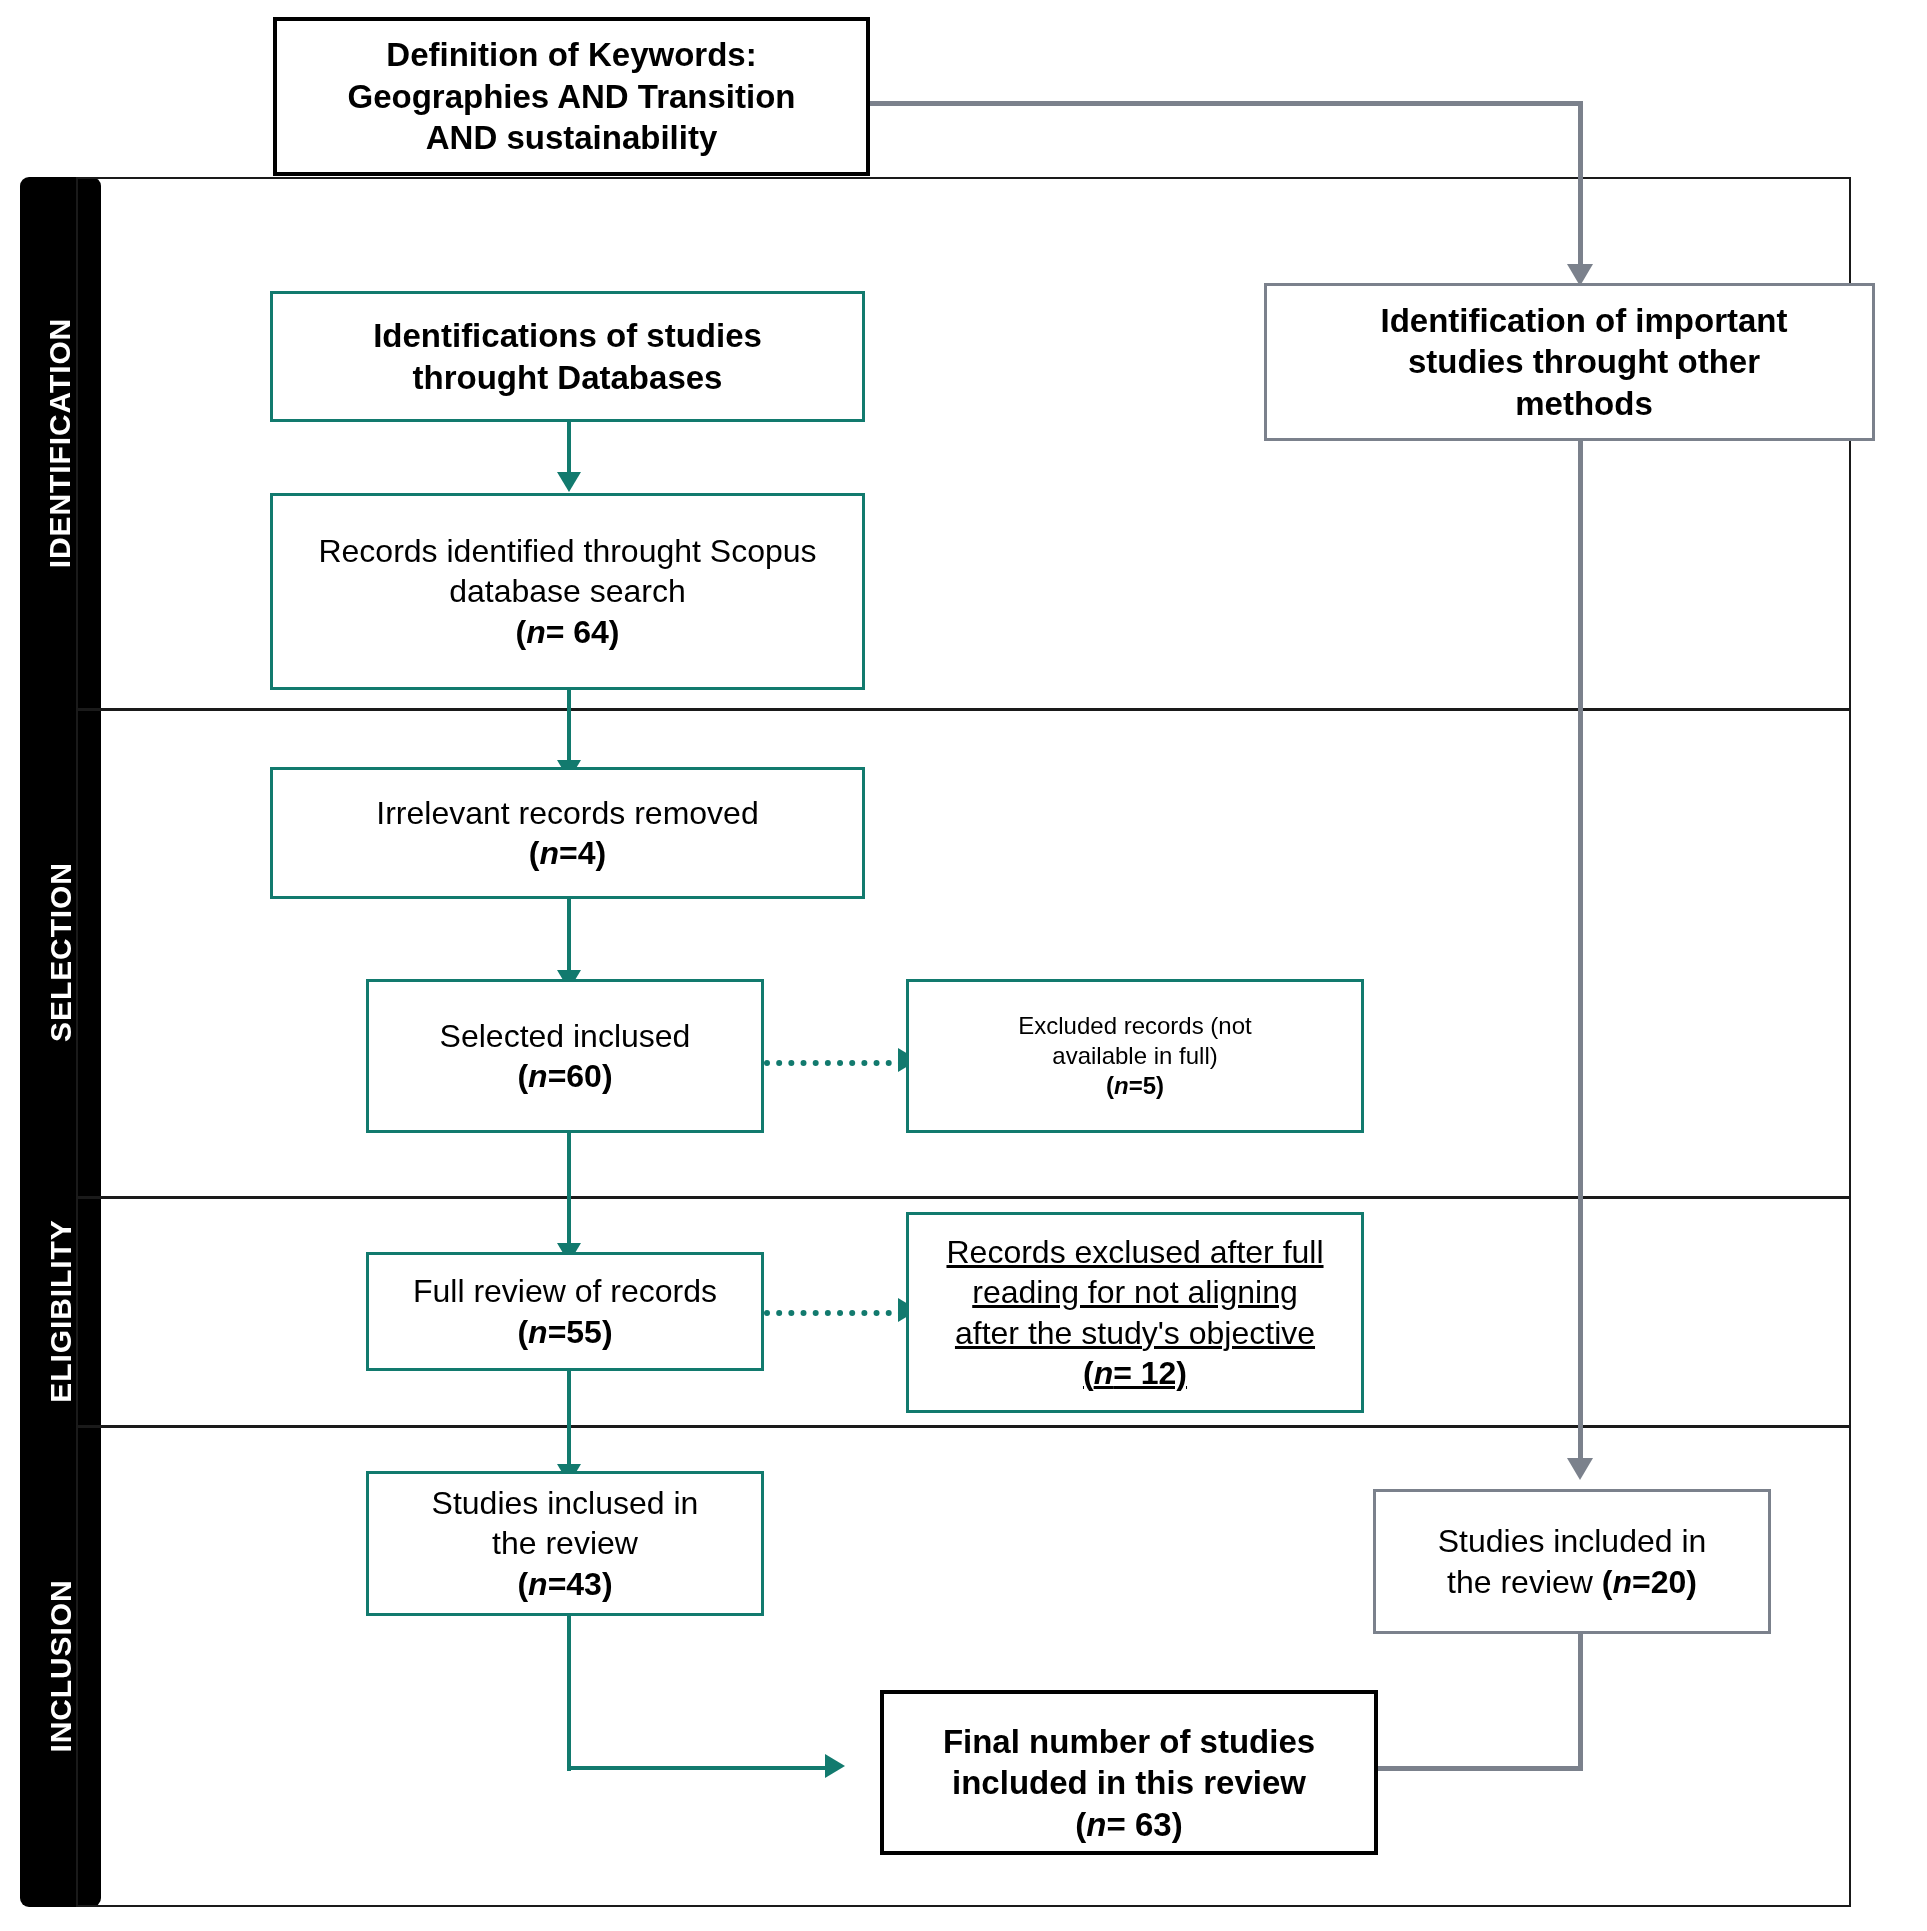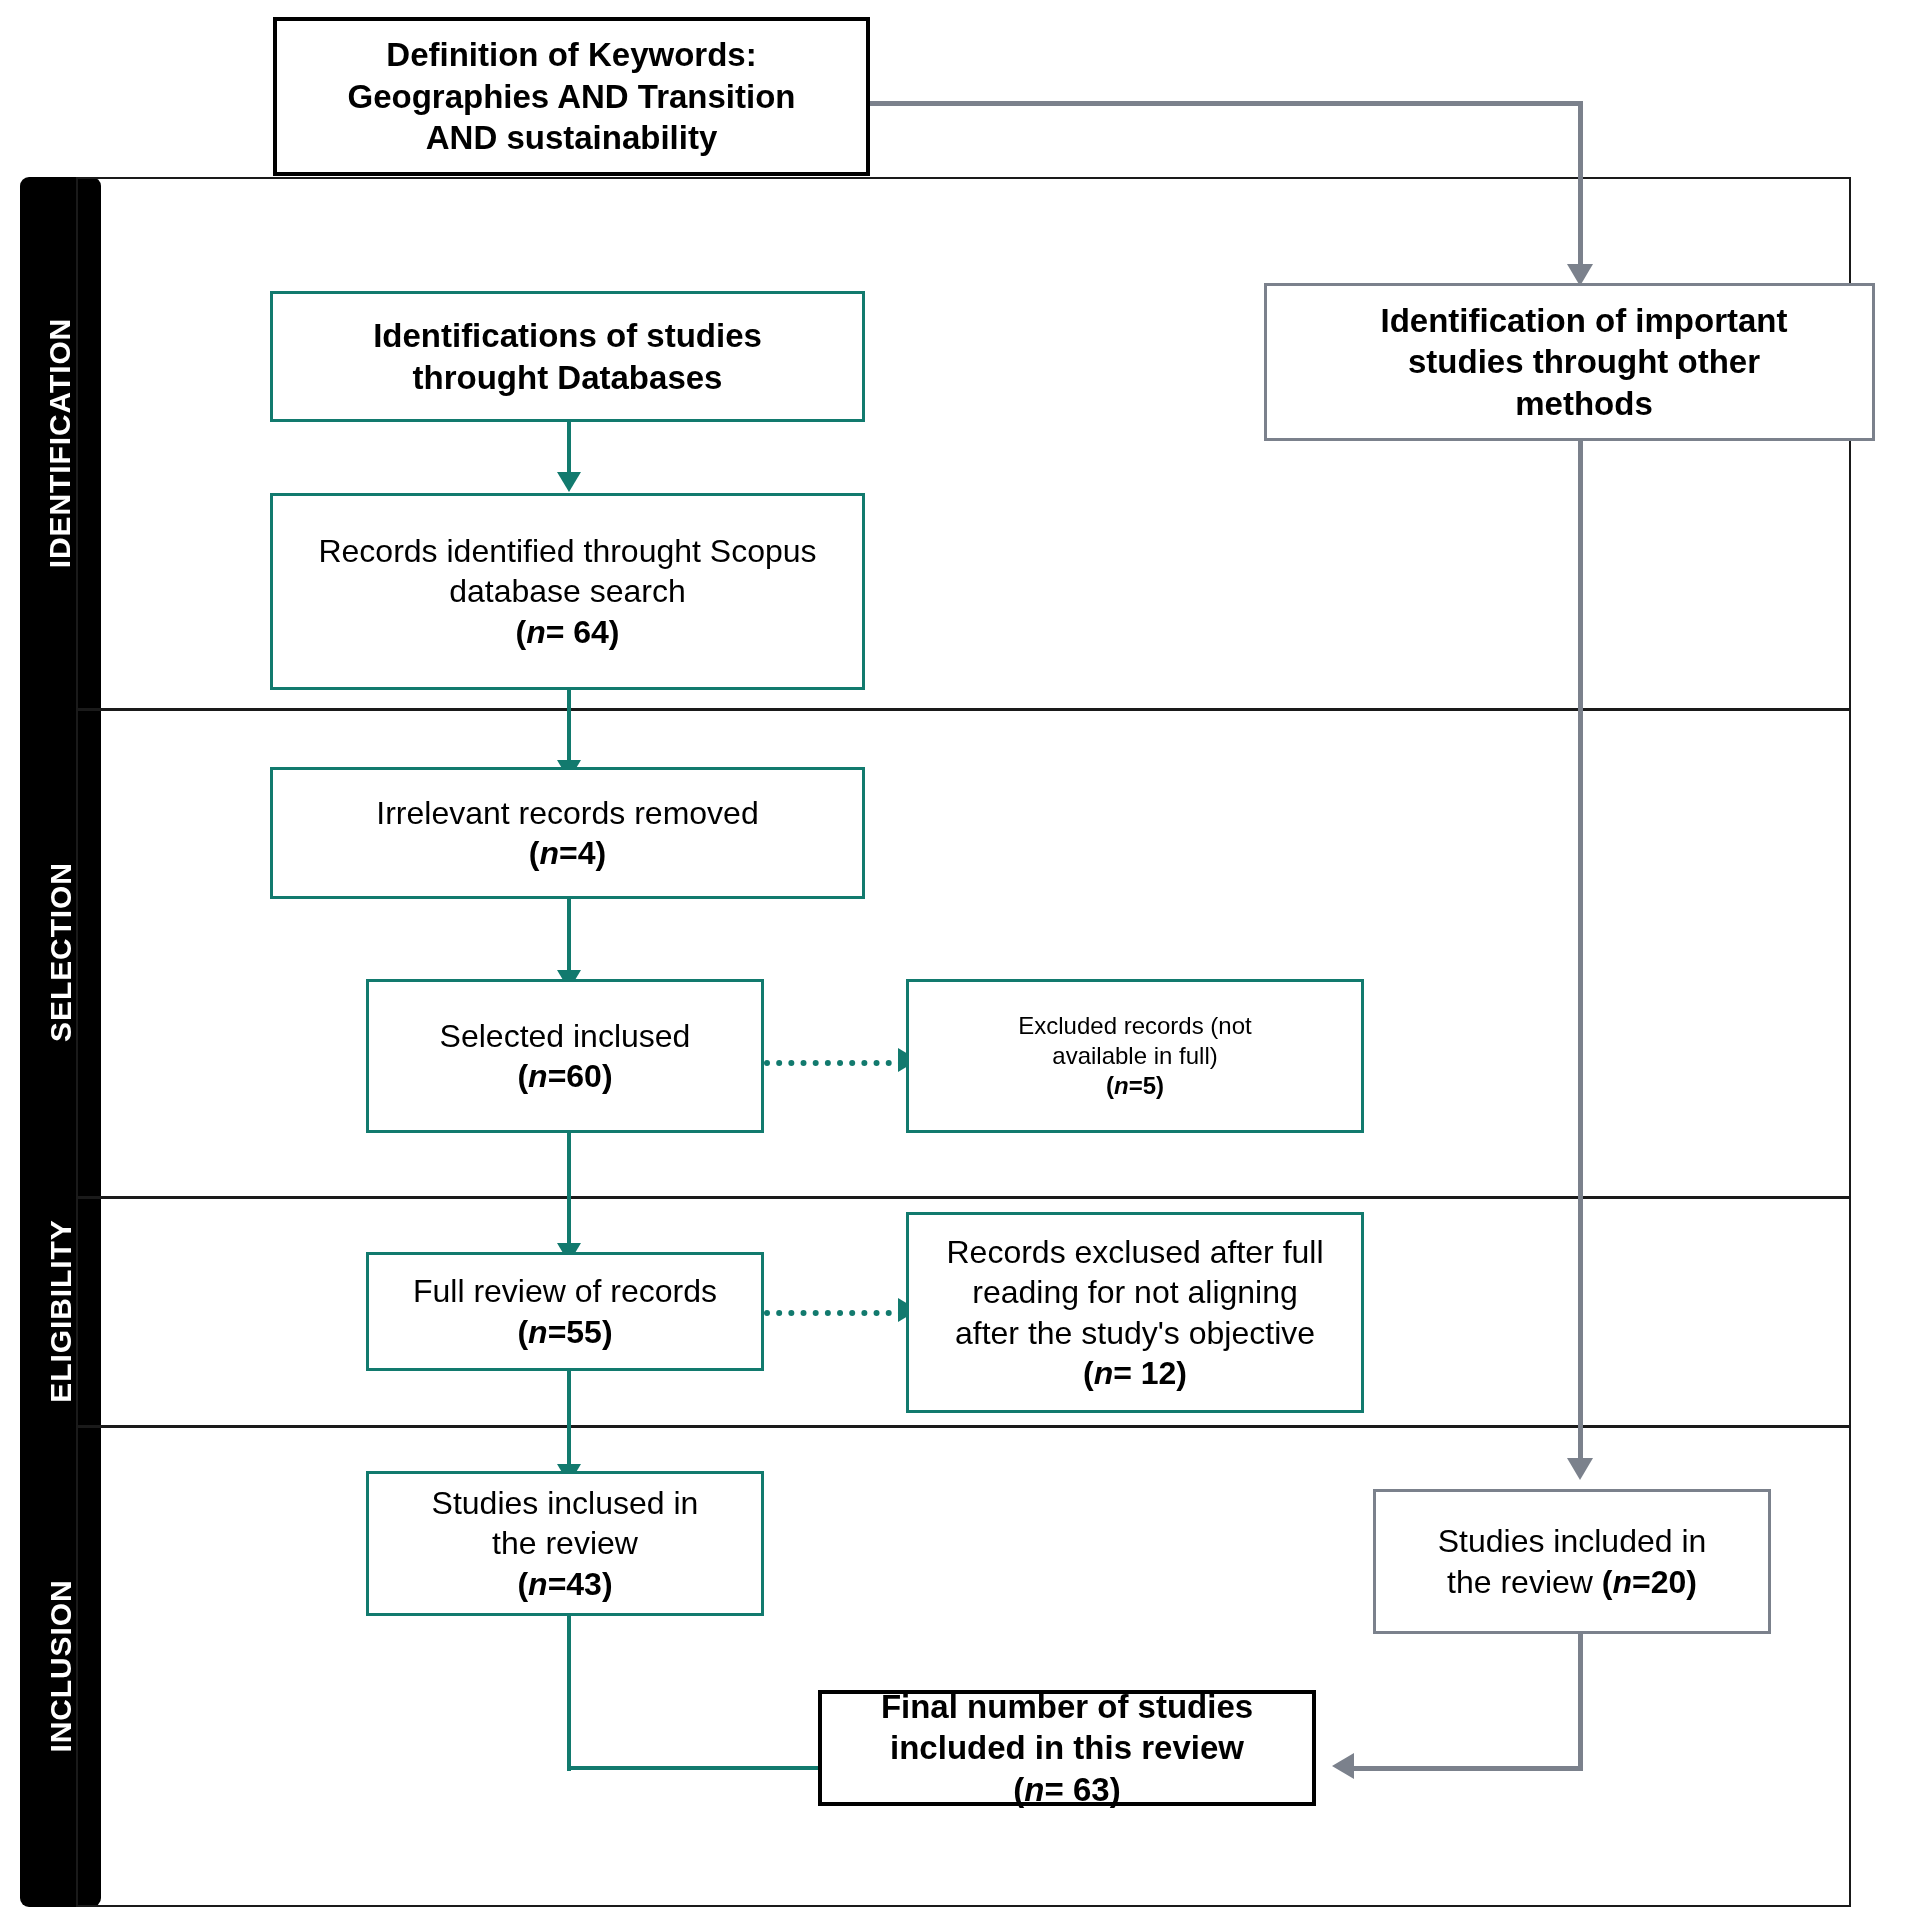--- a/index.html
+++ b/index.html
@@ -238,21 +238,21 @@
     </div>
   </div>
 
   <div class="node b-teal reg" style="left:366px; top:1252px; width:398px; height:119px; font-size:32px;">
     <div class="txt">
       <div>Full review of records</div>
       <div class="nbold"><span>(</span><i>n</i><span>=55)</span></div>
     </div>
   </div>
 
-  <div class="node b-teal reg" style="left:906px; top:1212px; width:458px; height:201px; font-size:32px;">
+  <div class="node b-teal reg" style="left:906px; top:1212px; width:458px; height:201px; font-size:32px;text-decoration:underline;">
     <div class="txt">
       <div>Records exclused after full</div>
       <div>reading for not aligning</div>
       <div>after the study's objective</div>
       <div class="nbold"><span>(</span><i>n</i><span>= 12)</span></div>
     </div>
   </div>
 
   <div class="node b-teal reg" style="left:366px; top:1471px; width:398px; height:145px; font-size:32px;">
     <div class="txt">
@@ -262,21 +262,21 @@
     </div>
   </div>
 
   <div class="node b-gray reg" style="left:1373px; top:1489px; width:398px; height:145px; font-size:32px;">
     <div class="txt">
       <div>Studies included in</div>
       <div><span>the review </span><b><span>(</span><i>n</i><span>=20)</span></b></div>
     </div>
   </div>
 
-  <div class="node b-black bold" style="left:818px; top:1690px; width:498px; height:116px; font-size:33px;">
+  <div class="node b-black bold" style="left:880px; top:1690px; width:498px; height:165px; font-size:33px;align-items:flex-end;">
     <div class="txt">
       <div>Final number of studies</div>
       <div>included in this review</div>
       <div class="nbold"><span>(</span><i>n</i><span>= 63)</span></div>
     </div>
   </div>
 
 </div>
 
 

